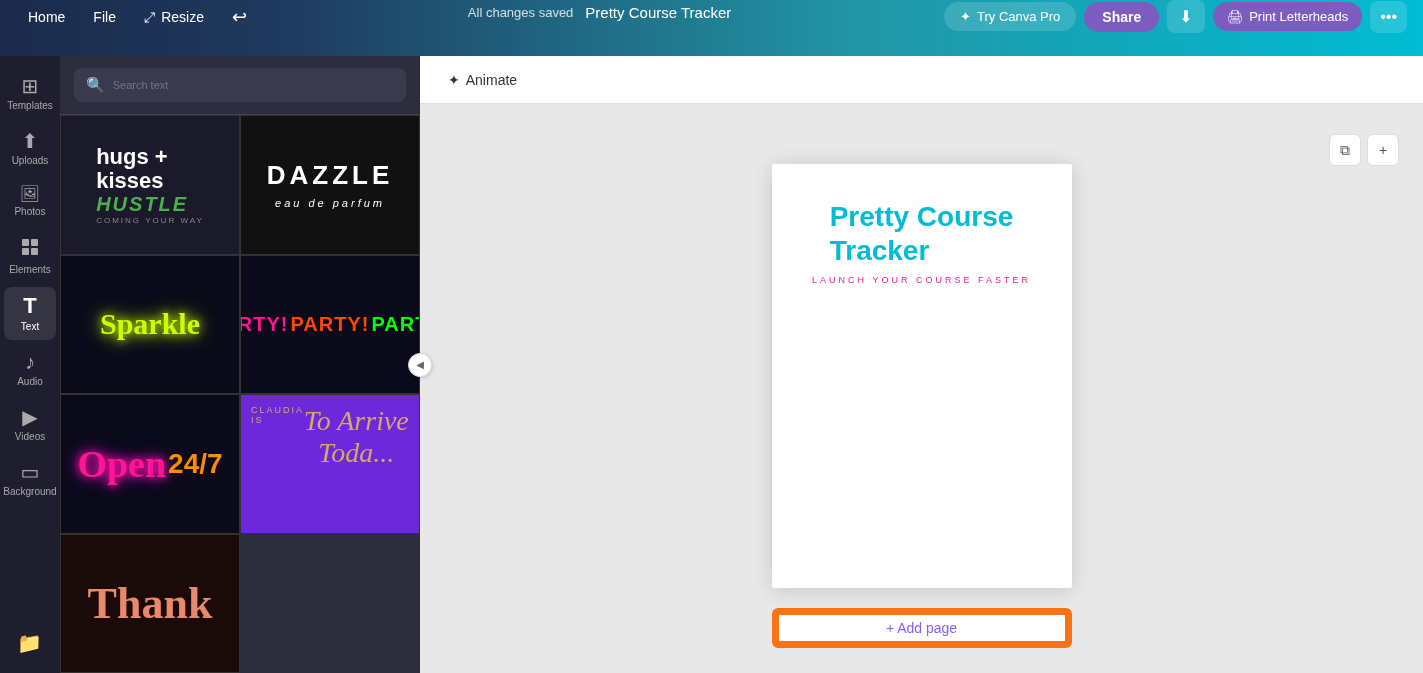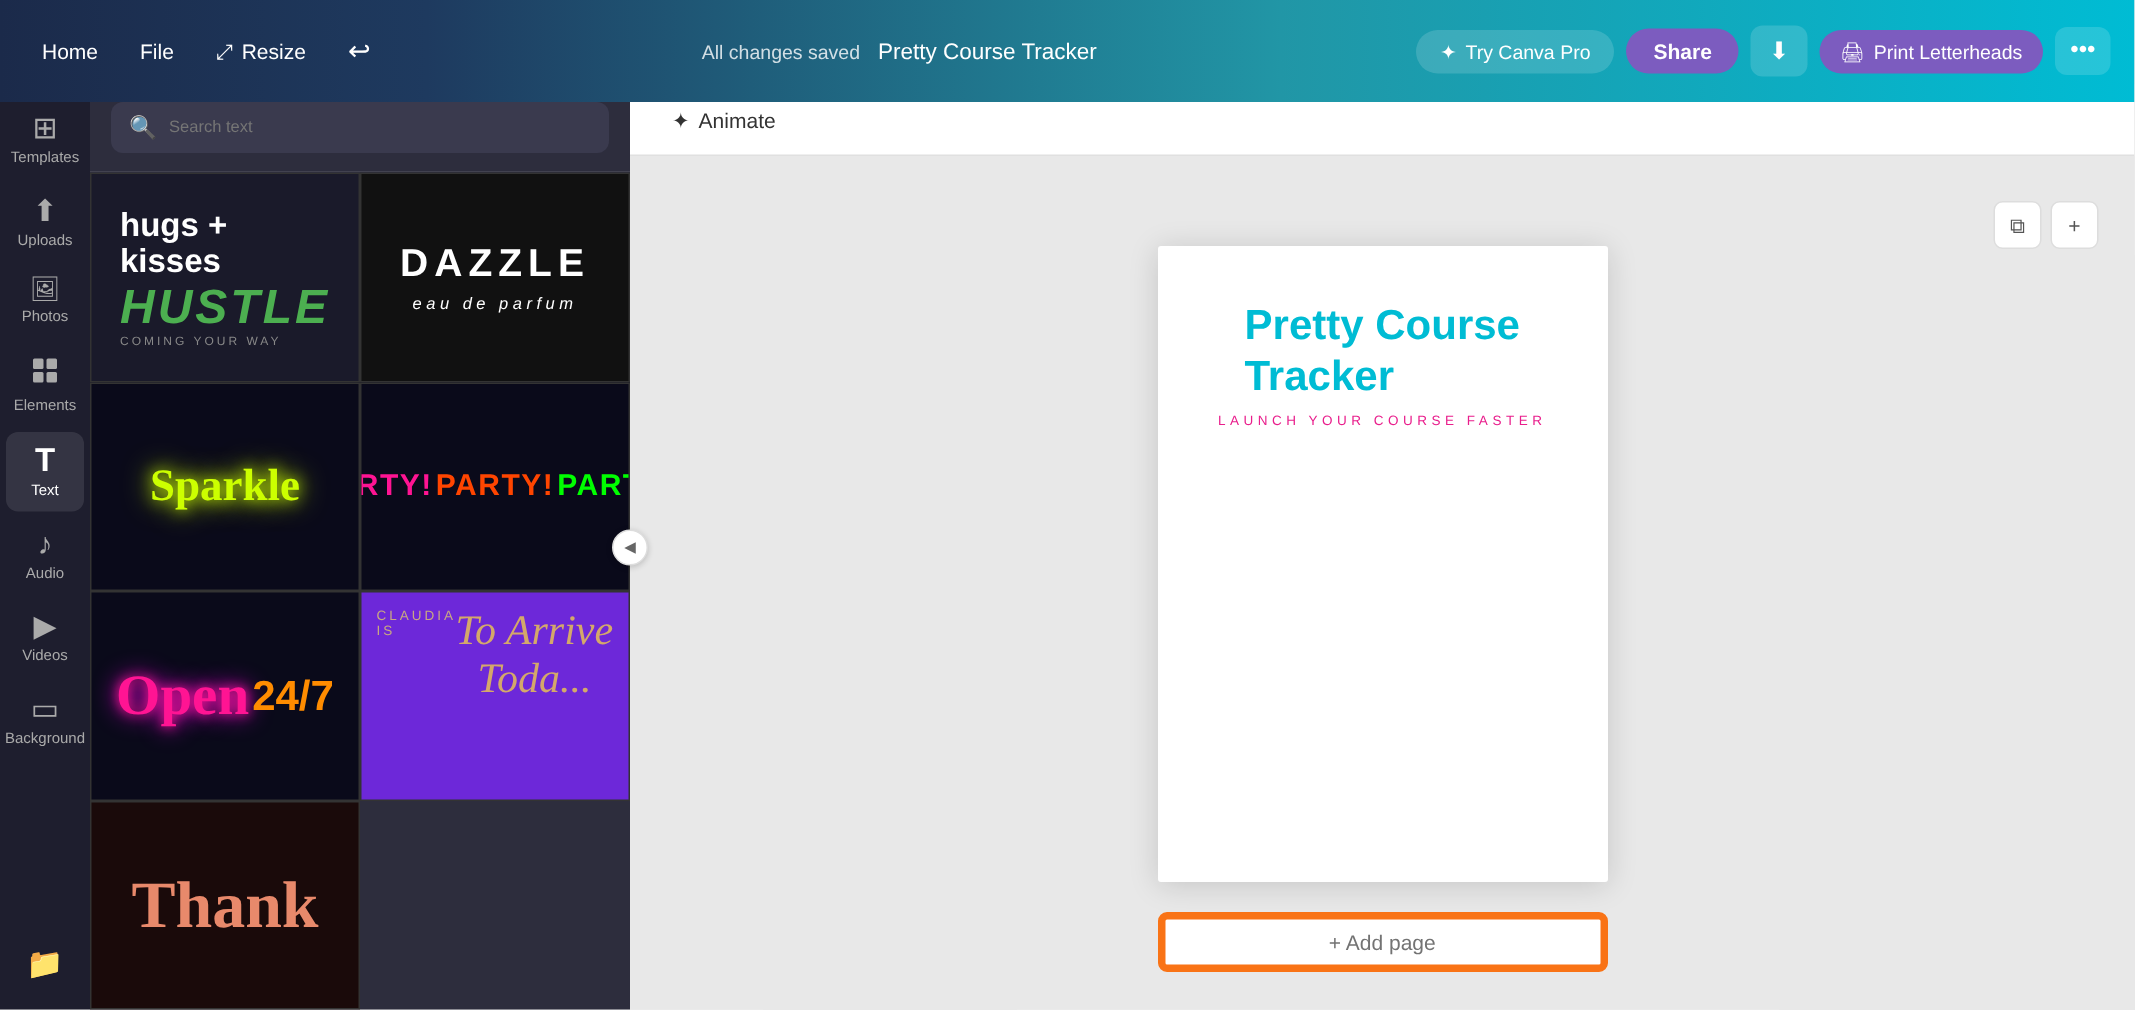--- a/index.html
+++ b/index.html
@@ -1,20 +1,20 @@
 <!DOCTYPE html>
 <html><head>
   <meta charset="utf-8">
   <style>
     * { margin: 0; padding: 0; box-sizing: border-box; }
     body { width: 1423px; height: 673px; font-family: 'Segoe UI', Arial, sans-serif; overflow: hidden; background: #f0f0f0; }
 
     
     .toolbar {
-      display: flex; align-items: center; height: 68px;
+      display: flex; align-items: flex-start; height: 56px;
       background: linear-gradient(to right, #1a1a2e, #16213e, #0f3460, #533483, #e94560);
       background: linear-gradient(90deg, #1b2a4a 0%, #1e3a5f 20%, #2196a6 60%, #00bcd4 100%);
       padding: 0 16px; gap: 12px; position: relative; z-index: 10;
     }
     .toolbar-left { display: flex; align-items: center; gap: 4px; }
     .toolbar-center { display: flex; align-items: center; justify-content: center; flex: 1; }
     .toolbar-right { display: flex; align-items: center; gap: 8px; margin-left: auto; }
 
     .nav-btn {
       background: none; border: none; color: #fff; cursor: pointer;
@@ -102,21 +102,21 @@
     }
     .tile {
       background: #1a1a2a; border: 1px solid #333;
       display: flex; align-items: center; justify-content: center;
       cursor: pointer; min-height: 130px; overflow: hidden; position: relative;
     }
 
     
     .tile-hugs { background: #1a1a2a; padding: 12px; }
     .tile-hugs .hugs-text { color: #fff; font-size: 22px; font-weight: 900; line-height: 1.1; text-transform: lowercase; }
-    .tile-hugs .hustle-text { color: #4caf50; font-size: 32px; font-weight: 900; font-style: italic; letter-spacing: 2px; }
+    .tile-hugs .hustle-text { color: #4caf50; font-size: 20px; font-weight: 900; font-style: italic; letter-spacing: 2px; }
     .tile-hugs .coming-text { color: #888; font-size: 8px; letter-spacing: 2px; text-transform: uppercase; }
 
     
     .tile-dazzle { background: #111; padding: 12px; flex-direction: column; gap: 4px; }
     .tile-dazzle .dazzle-text { color: #fff; font-size: 26px; font-weight: 700; letter-spacing: 4px; }
     .tile-dazzle .parfum-text { color: #fff; font-size: 11px; letter-spacing: 3px; font-style: italic; }
 
     
     .tile-sparkle { background: #0a0a1a; }
     .tile-sparkle .sparkle-text {
@@ -198,22 +198,22 @@
       color: #00bcd4; font-size: 28px; font-weight: 700; text-align: left;
       line-height: 1.2; margin-top: 16px;
     }
     .page-subtitle {
       color: #e91e8c; font-size: 9px; letter-spacing: 3px; text-align: center;
       margin-top: 8px; text-transform: uppercase;
     }
 
     
     .add-page-btn {
-      width: 300px; height: 40px; background: #fff; border: 5px solid #f97316;
-      border-radius: 6px; cursor: pointer; font-size: 14px; color: #737373;
+      width: 300px; height: 40px; background: #fff; border: 7px solid #f97316;
+      border-radius: 6px; cursor: pointer; font-size: 14px; color: #8b5cf6;
       display: flex; align-items: center; justify-content: center; gap: 6px;
       margin-bottom: 20px;
       text-align: center;
     }
   </style>
 </head>
 <body>
 
 <div class="toolbar">
   <div class="toolbar-left">

